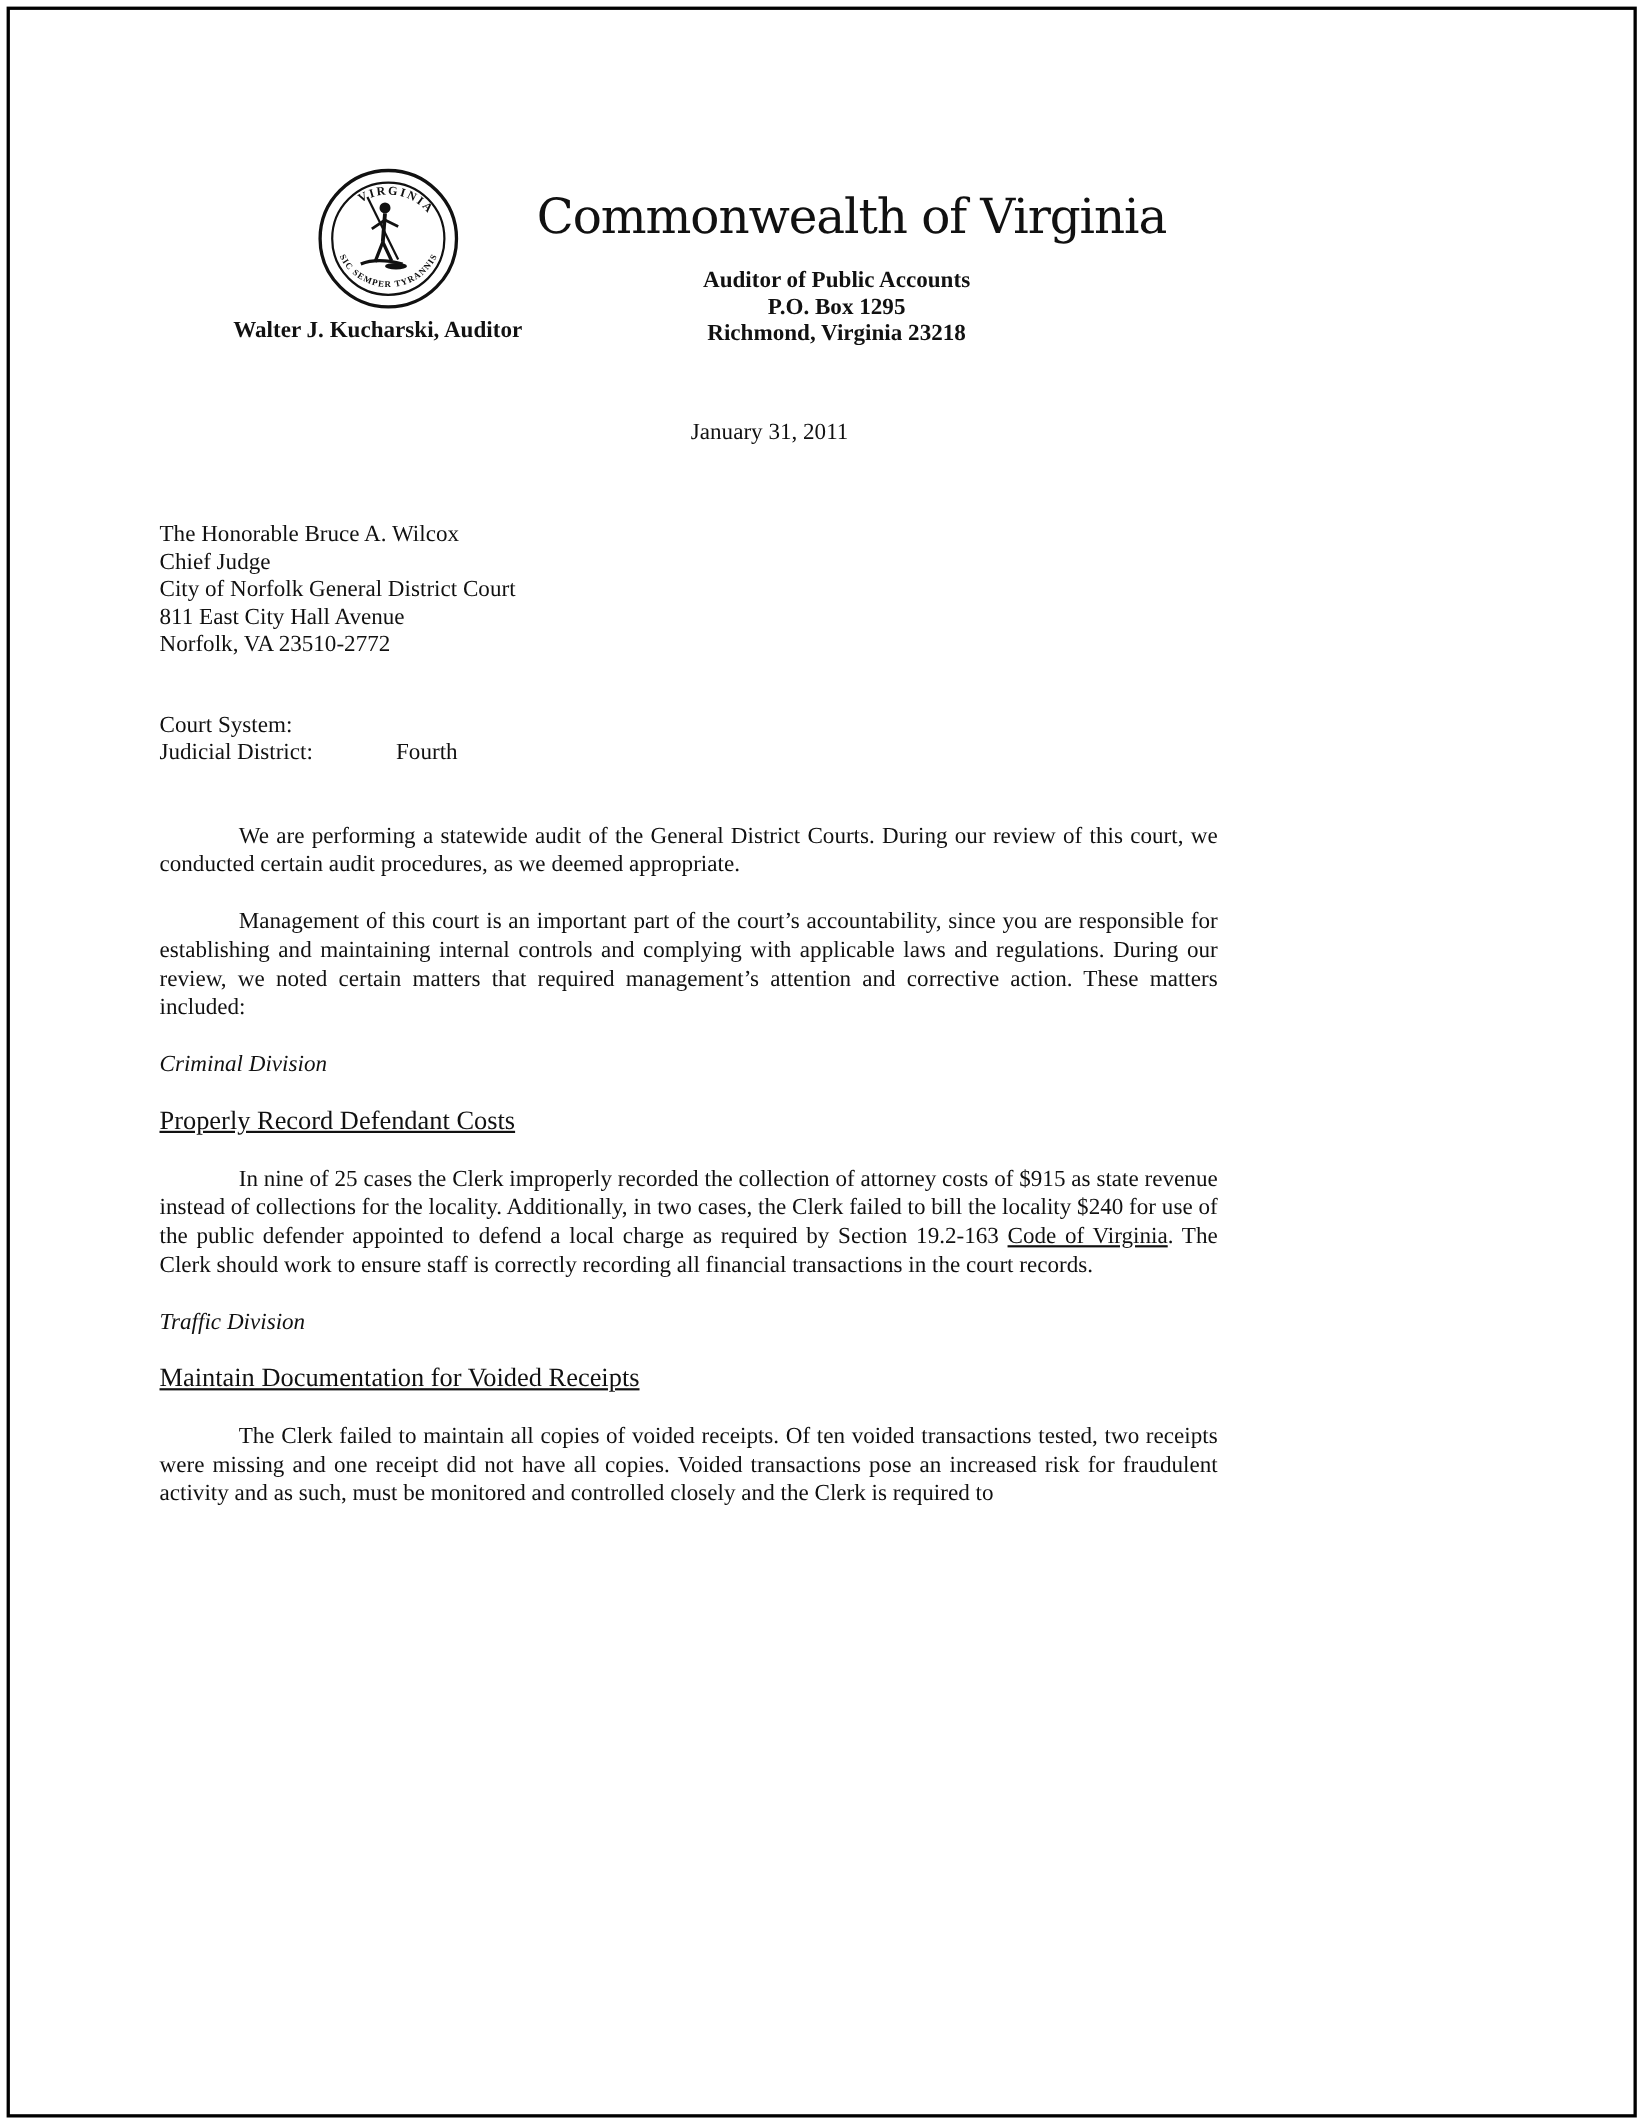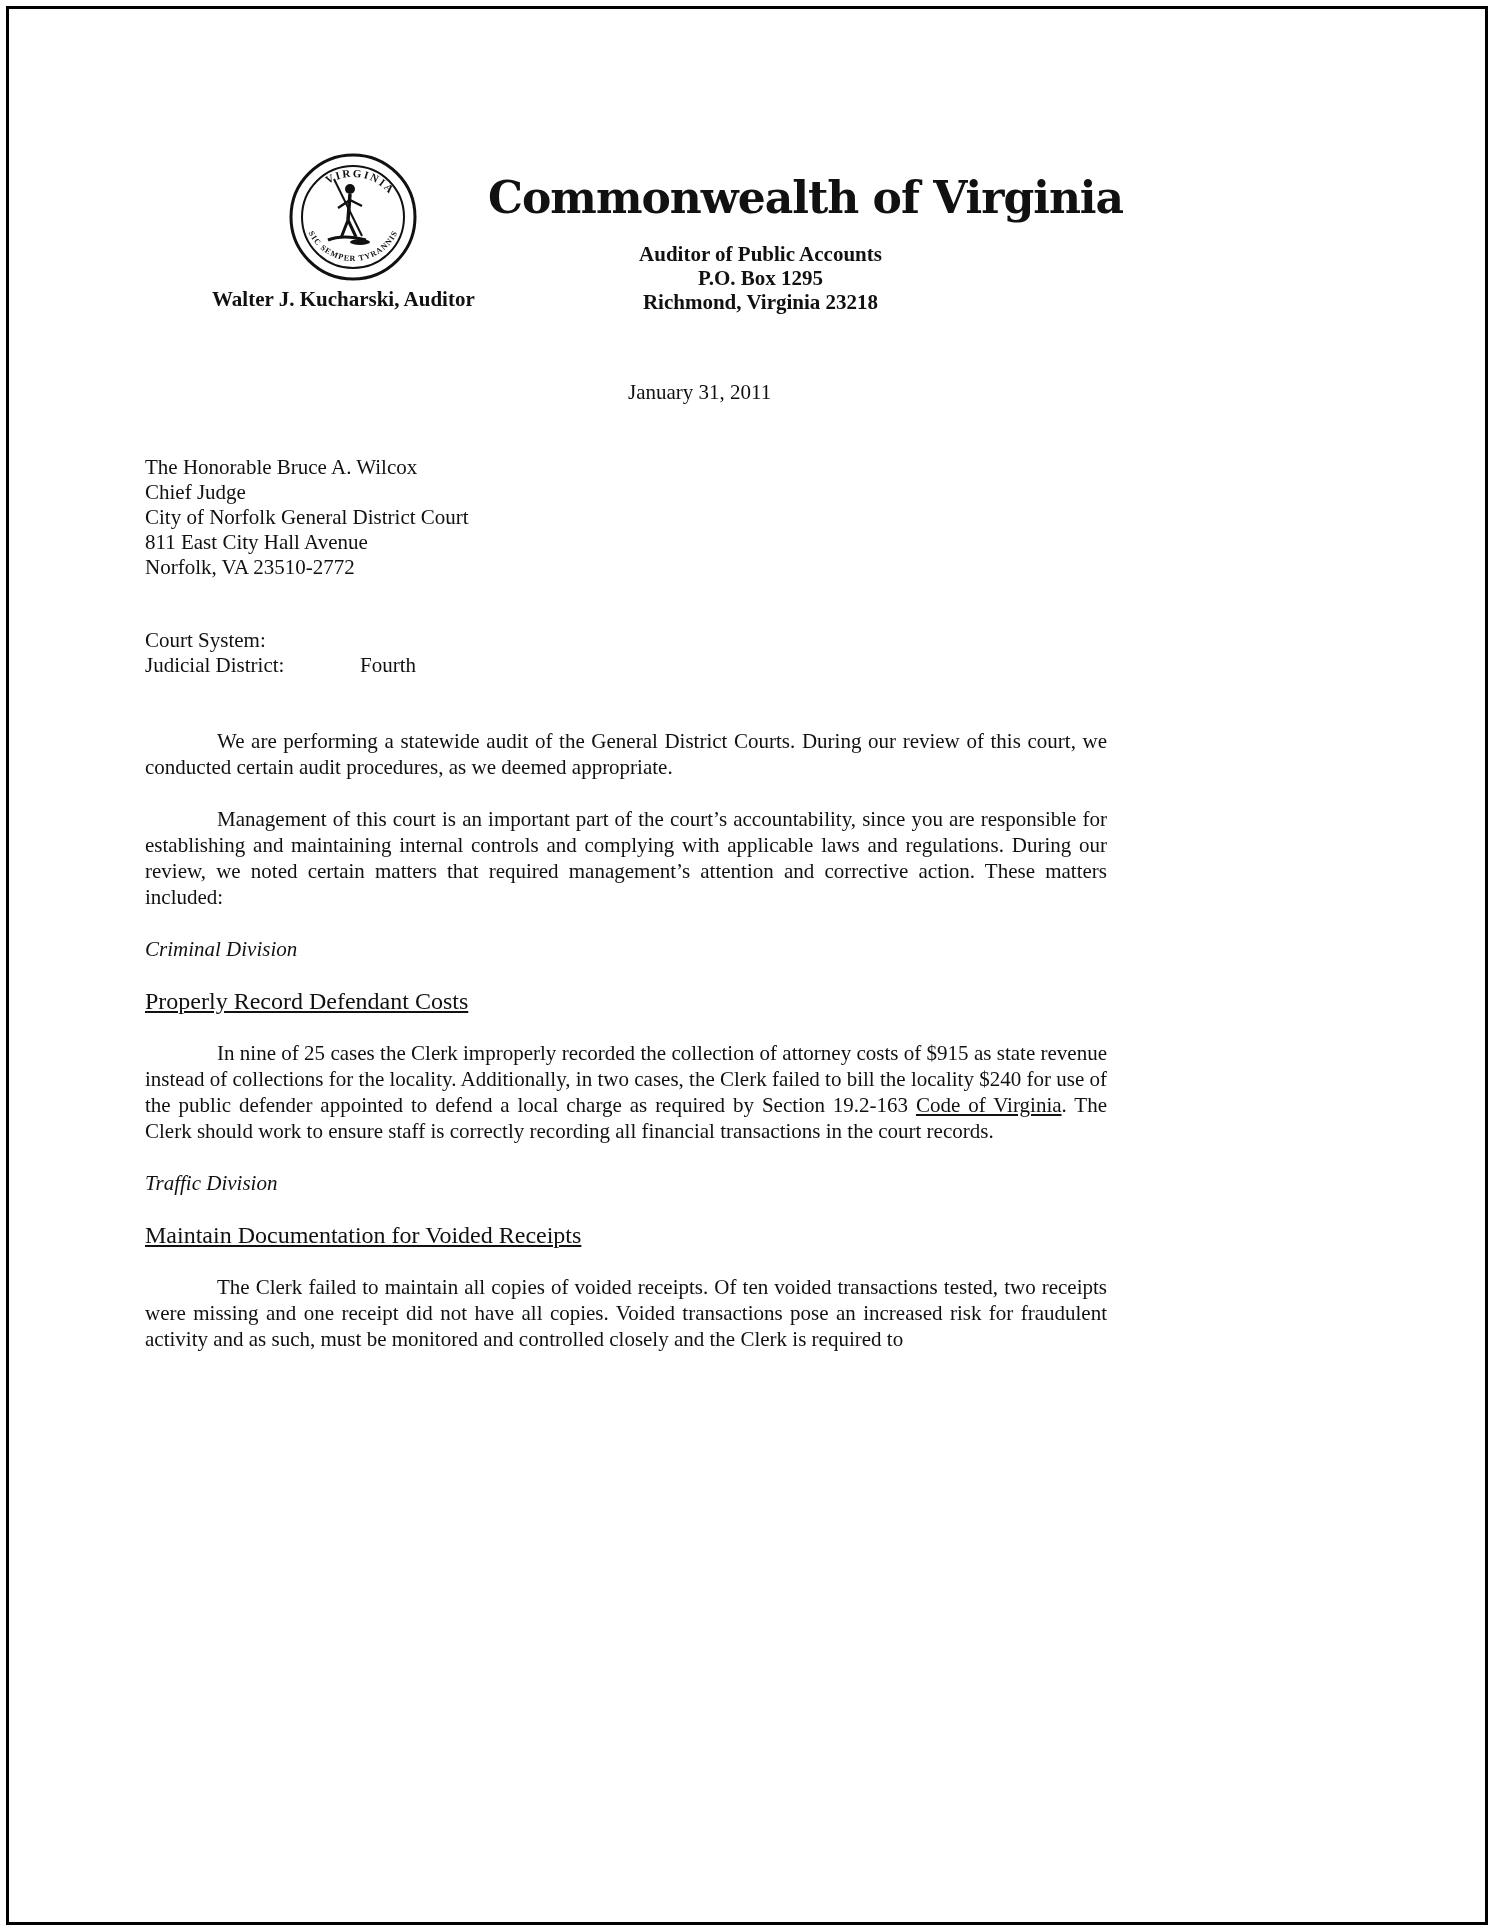--- a/index.html
+++ b/index.html
@@ -32,21 +32,21 @@
     width: 130px;
     height: 130px;
   }
   .lh-title {
     position: absolute;
     left: 488px;
     top: 22px;
     width: 545px;
     text-align: center;
     font-family: "DejaVu Serif", serif;
-    font-weight: bold;
+    font-weight: normal;
     font-size: 44px;
     letter-spacing: -1px;
     white-space: nowrap;
   }
   .lh-office {
     position: absolute;
     left: 488px;
     top: 92px;
     width: 545px;
     text-align: center;
@@ -67,21 +67,21 @@
     position: absolute;
     left: 145px;
     top: 380px;
     width: 962px;
     font-size: 21px;
     line-height: 26px;
   }
   .date-line {
     padding-left: 483px;
     line-height: 25px;
-    margin: 0 0 50px 0;
+    margin: 0 0 68px 0;
   }
   .recipient { margin: 0; }
   .recipient .addr-line { line-height: 25px; }
 
   .audit-table { margin-top: 48px; }
   .audit-row { display: flex; line-height: 25px; }
   .audit-label { width: 215px; flex: 0 0 215px; }
   .audit-value { flex: 1; }
 
   p.body-para {

